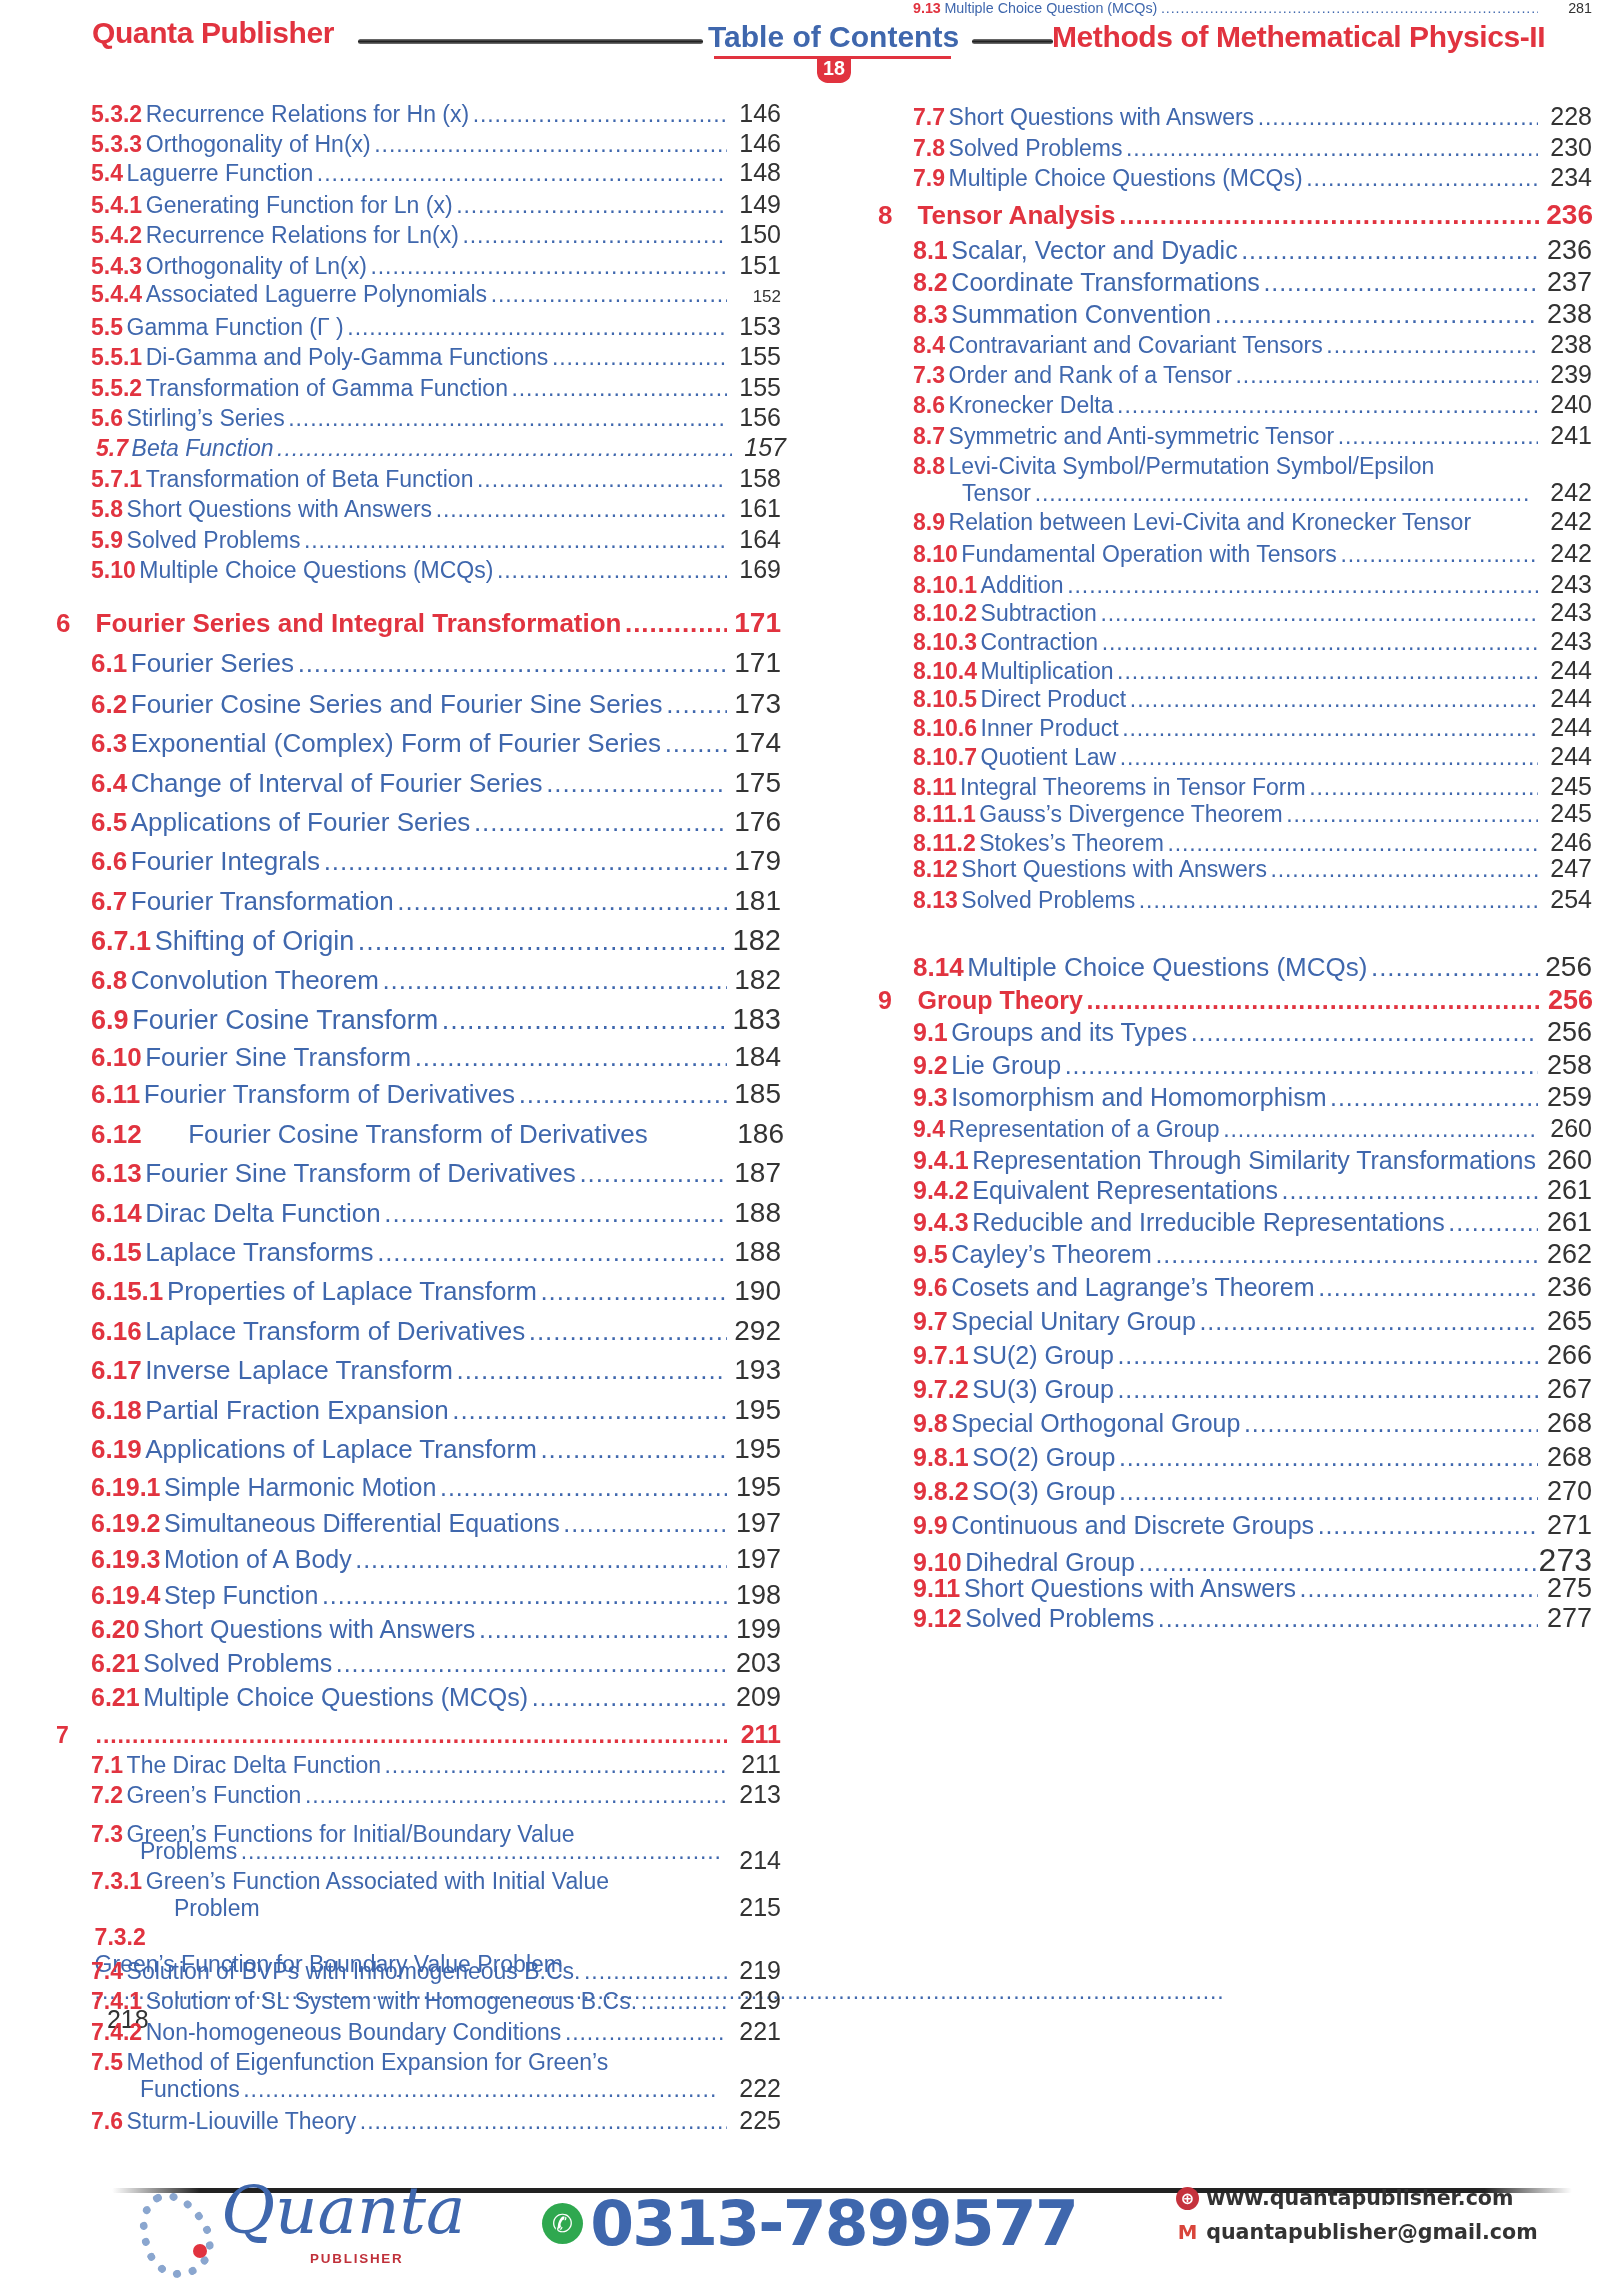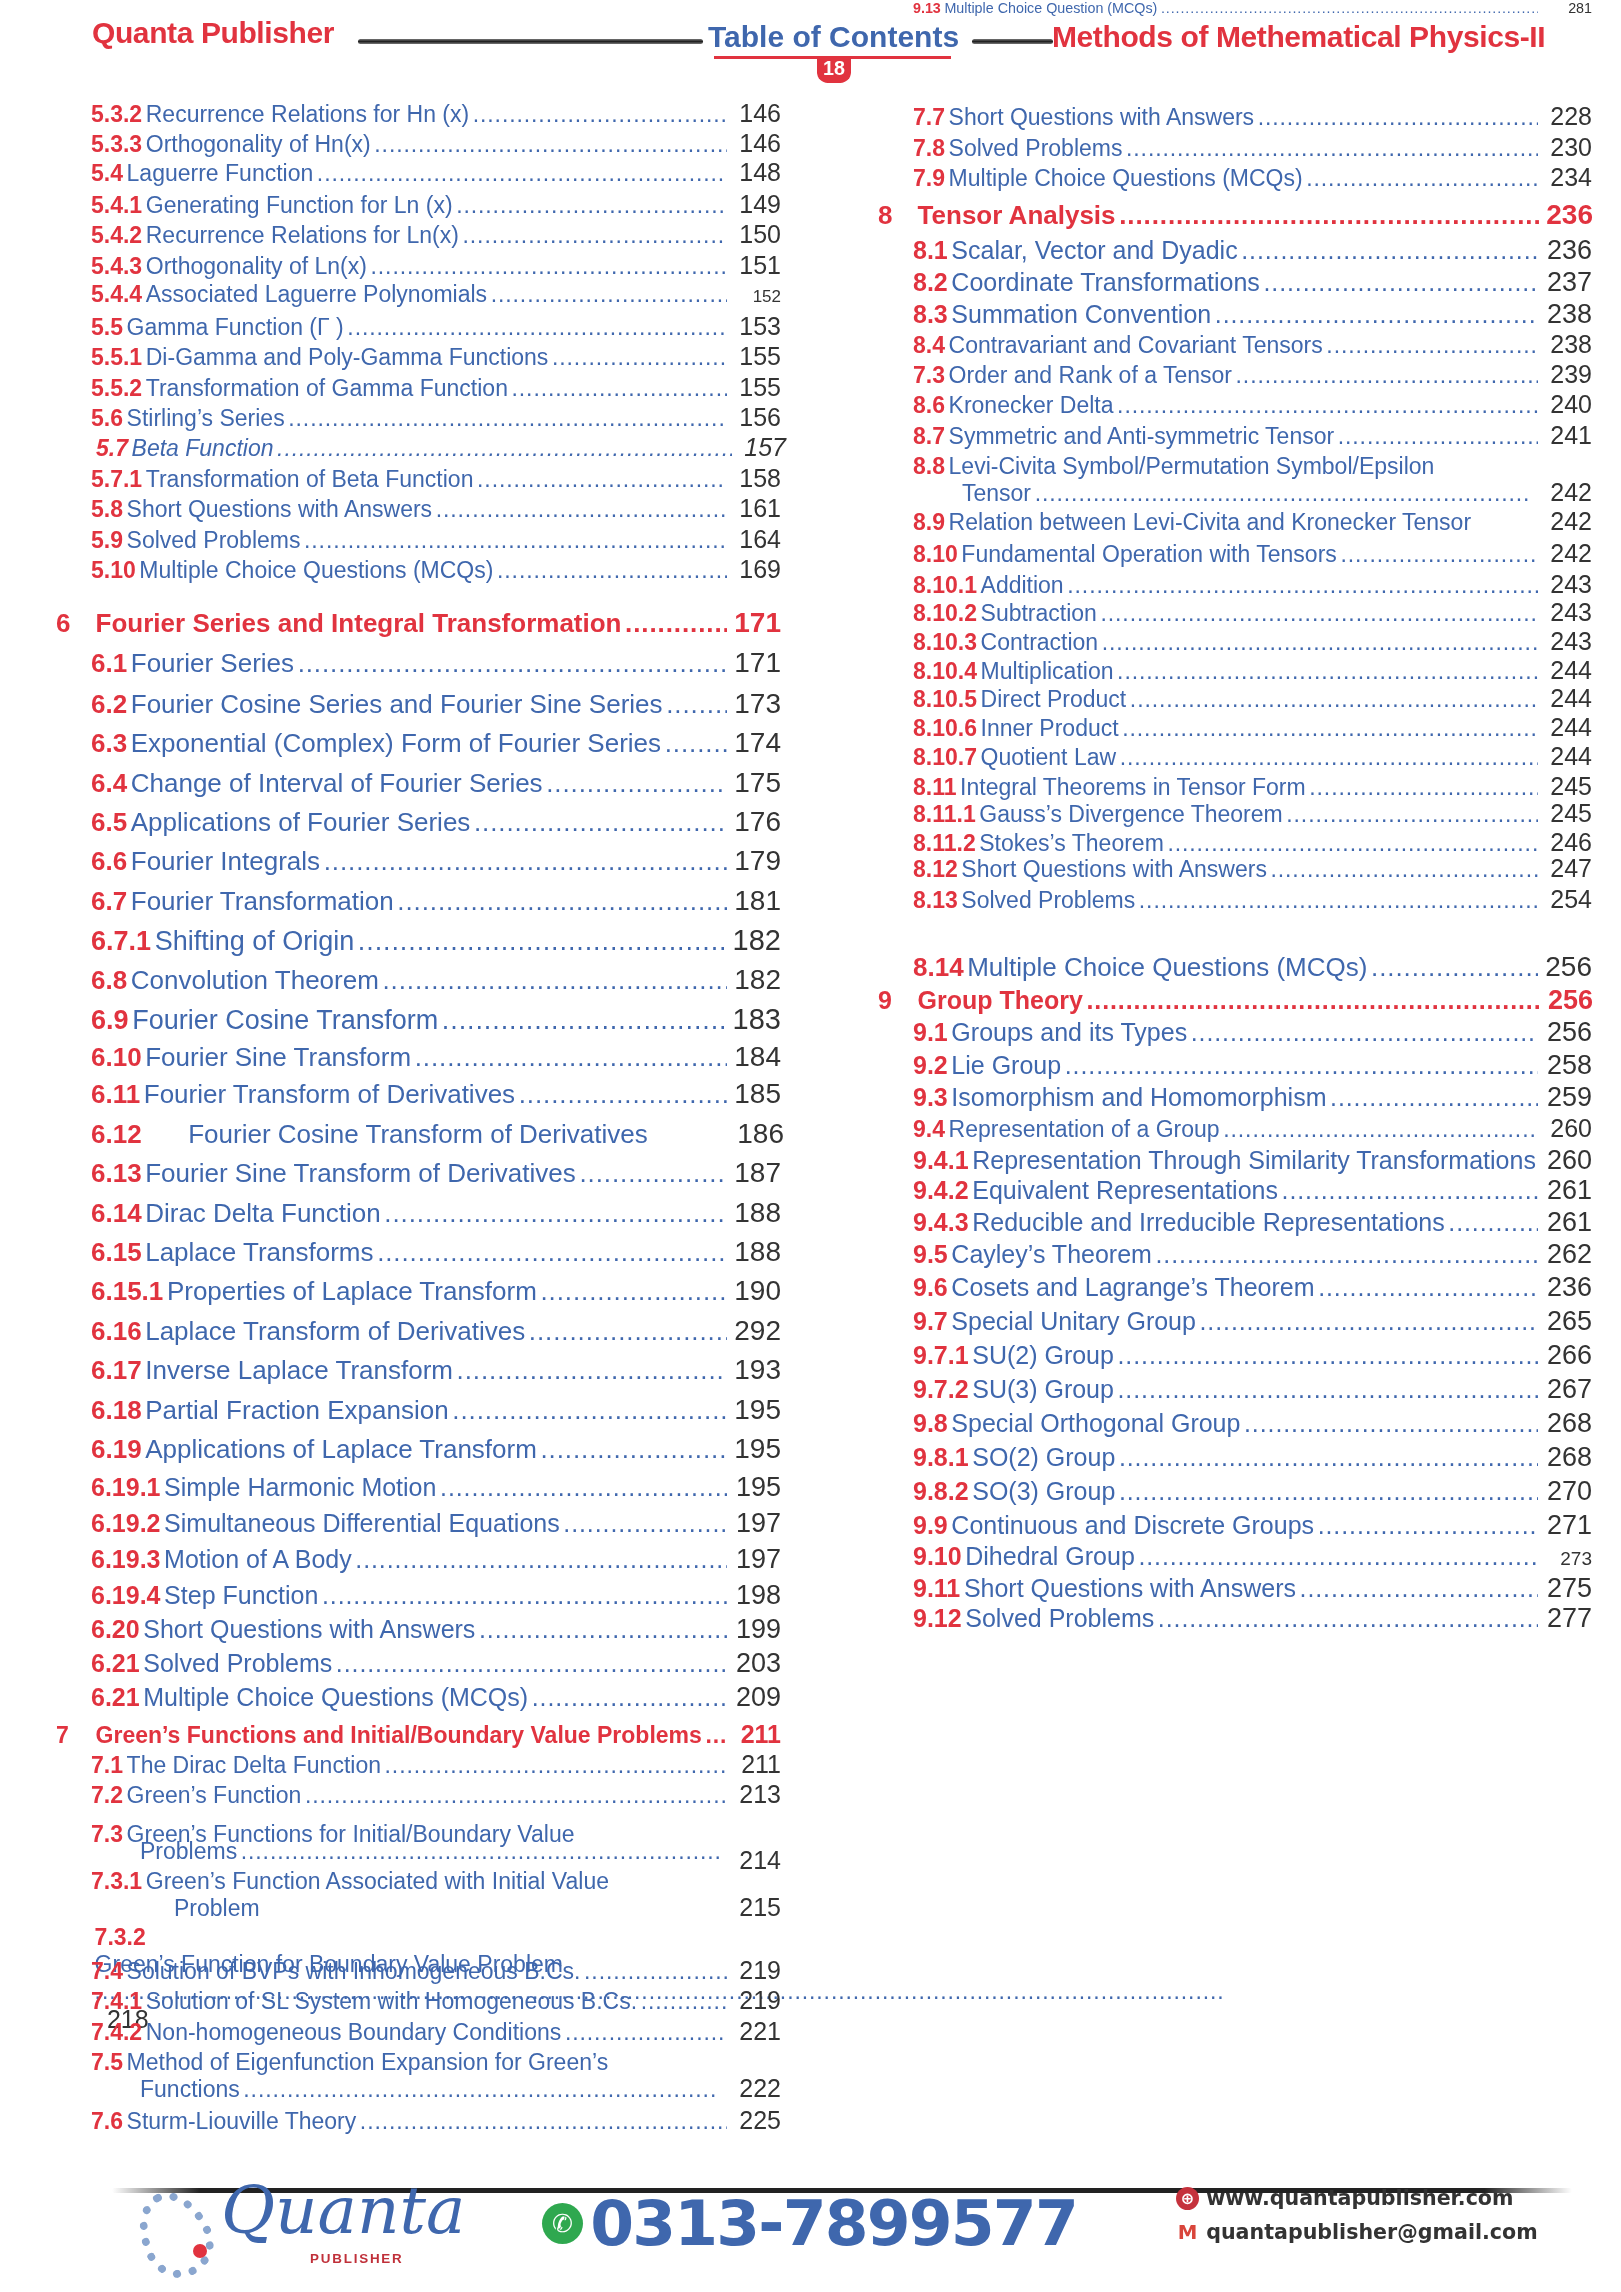--- a/index.html
+++ b/index.html
@@ -322,21 +322,20 @@
       <span class="page" style="width: 54px; font-size: 27px;">203</span>
     </div>
     <div class="row" style="left: 91px; top: 1682px; width: 690px; font-size: 25px;">
       <span class="num">6.21</span>
       <span class="title" style="margin-left: 3.6px;">Multiple Choice Questions (MCQs)</span>
       <span class="dots"></span>
       <span class="page" style="width: 54px; font-size: 27px;">209</span>
     </div>
     <div class="row chapter" style="left: 56px; top: 1720px; width: 725px; font-size: 23px;">
       <span class="num" style="width: 36px; display: inline-block;">7</span>
-      <span class="title" style="margin-left: 3.6px;">Green’s Functions and Initial/Boundary Value Problems</span>
       <span class="dots"></span>
       <span class="page" style="width: 54px; font-size: 25px;">211</span>
     </div>
     <div class="row" style="left: 91px; top: 1750px; width: 690px; font-size: 23px;">
       <span class="num">7.1</span>
       <span class="title" style="margin-left: 3.6px;">The Dirac Delta Function</span>
       <span class="dots"></span>
       <span class="page" style="width: 54px; font-size: 25px;">211</span>
     </div>
     <div class="row" style="left: 91px; top: 1780px; width: 690px; font-size: 23px;">
@@ -671,21 +670,21 @@
     <div class="row" style="left: 913px; top: 1510px; width: 679px; font-size: 25px;">
       <span class="num">9.9</span>
       <span class="title" style="margin-left: 3.6px;">Continuous and Discrete Groups</span>
       <span class="dots"></span>
       <span class="page" style="width: 54px; font-size: 27px;">271</span>
     </div>
     <div class="row" style="left: 913px; top: 1542px; width: 679px; font-size: 25px;">
       <span class="num">9.10</span>
       <span class="title" style="margin-left: 3.6px;">Dihedral Group</span>
       <span class="dots"></span>
-      <span class="page" style="width: 54px; font-size: 19px;">273</span>
+      <span class="page" style="width: 54px; font-size: 32px;">273</span>
     </div>
     <div class="row" style="left: 913px; top: 1573px; width: 679px; font-size: 25px;">
       <span class="num">9.11</span>
       <span class="title" style="margin-left: 3.6px;">Short Questions with Answers</span>
       <span class="dots"></span>
       <span class="page" style="width: 54px; font-size: 27px;">275</span>
     </div>
     <div class="row" style="left: 913px; top: 1603px; width: 679px; font-size: 25px;">
       <span class="num">9.12</span>
       <span class="title" style="margin-left: 3.6px;">Solved Problems</span>

